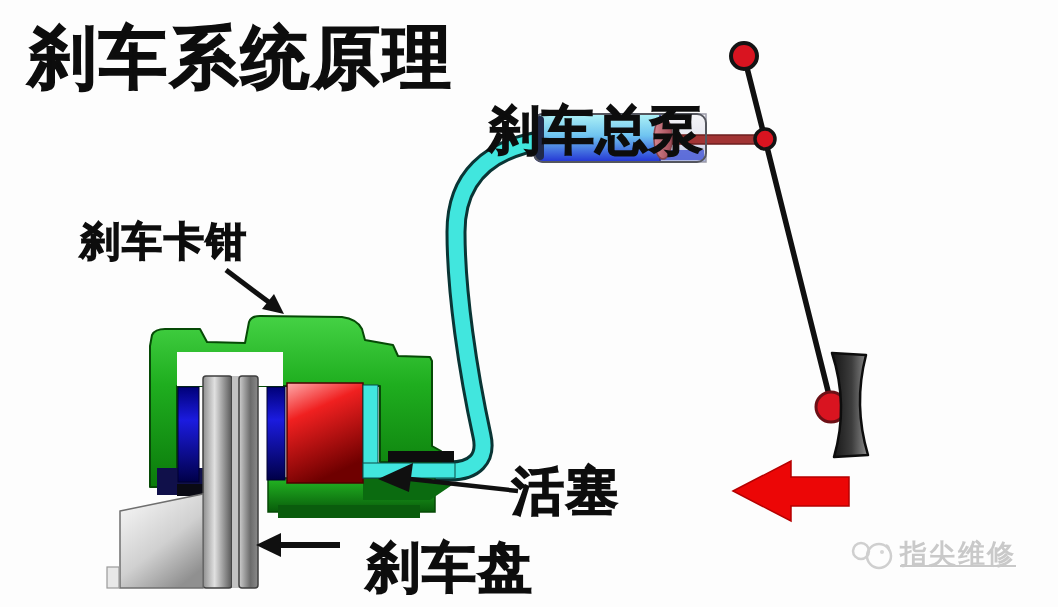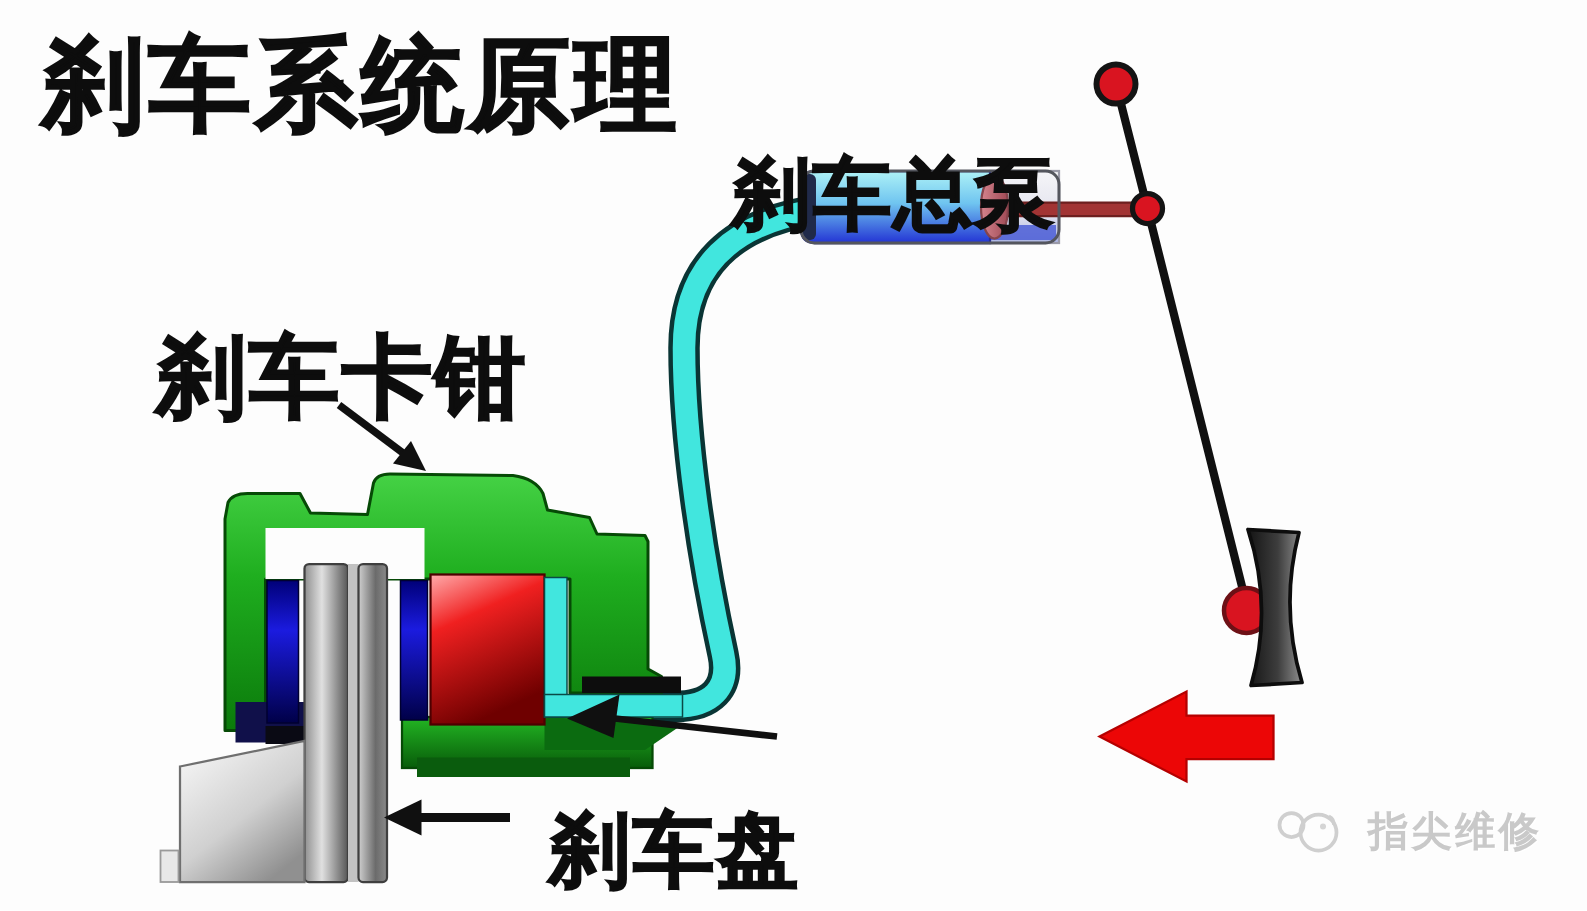--- a/index.html
+++ b/index.html
@@ -10,26 +10,27 @@
   }
   .art{position:absolute;left:0;top:0;width:1058px;height:607px;}
   .label{
     position:absolute;color:var(--label_black,#0D0D0D);
     font-weight:900;line-height:1.04;letter-spacing:2px;white-space:nowrap;
     -webkit-text-stroke:1.5px var(--label_black,#0D0D0D);
   }
   .title{left:28px;top:22px;font-size:68px;letter-spacing:3px;}
   .lbl-pump{left:488px;top:55px;font-size:52px;margin-top:48px;}
   .lbl-pedal{left:812px;top:286px;font-size:52px;}
-  .lbl-caliper{left:104px;top:221px;font-size:60px;}
+  .lbl-caliper{left:80px;top:221px;font-size:40px;}
   .lbl-piston{left:512px;top:464px;font-size:52px;}
   .lbl-disc{left:366px;top:539px;font-size:54px;}
   .watermark{
-    position:absolute;left:848px;top:536px;display:flex;gap:18px;
+    position:absolute;left:848px;top:536px;display:flex;align-items:center;gap:6px;
     color:var(--watermark_gray,#C9C9C9);
+    text-decoration:underline;
   }
   .watermark .wm-text{
     font-size:27px;font-weight:bold;letter-spacing:2px;white-space:nowrap;
     text-shadow:1px 1px 0 #ffffff;
   }
 </style>
 </head>
 <body>
 
 <div class="stage">
@@ -173,20 +174,21 @@
     </g>
     <g>
       <line x1="340" y1="545" x2="276" y2="545" stroke="#101010" stroke-width="6"></line>
       <polygon points="256,545 281,533 281,557" fill="#101010"></polygon>
     </g>
   </svg>
 
   <div class="label title">刹车系统原理</div>
   <div class="label lbl-pump">刹车总泵</div>
   <div class="label lbl-caliper">刹车卡钳</div>
+  <div class="label lbl-piston">活塞</div>
   <div class="label lbl-disc">刹车盘</div>
 
   <div class="watermark">
     <svg width="46" height="34" viewBox="0 0 46 34" aria-hidden="true">
       <circle cx="13" cy="14" r="8" fill="none" stroke="#cfcfcf" stroke-width="2.5"></circle>
       <circle cx="31" cy="19" r="12" fill="none" stroke="#cfcfcf" stroke-width="2.5"></circle>
       <circle cx="34" cy="15" r="2" fill="#d5d5d5"></circle>
       <path d="M 38 8 Q 42 10 41 14" fill="none" stroke="#cfcfcf" stroke-width="2"></path>
     </svg>
     <span class="wm-text">指尖维修</span>

